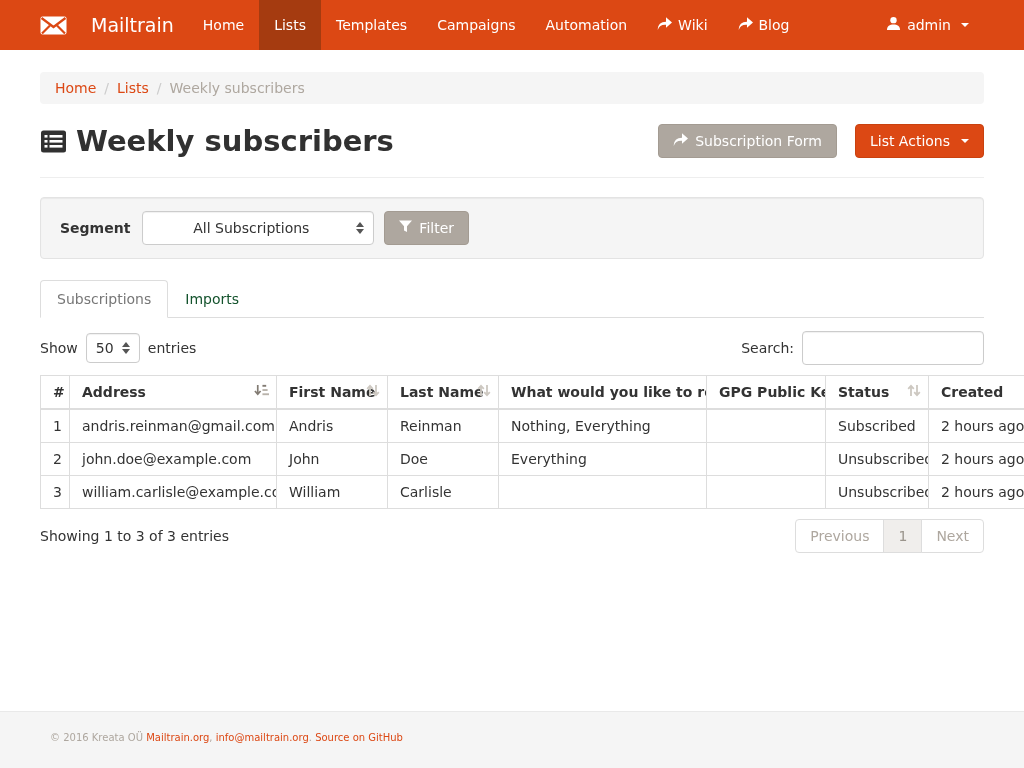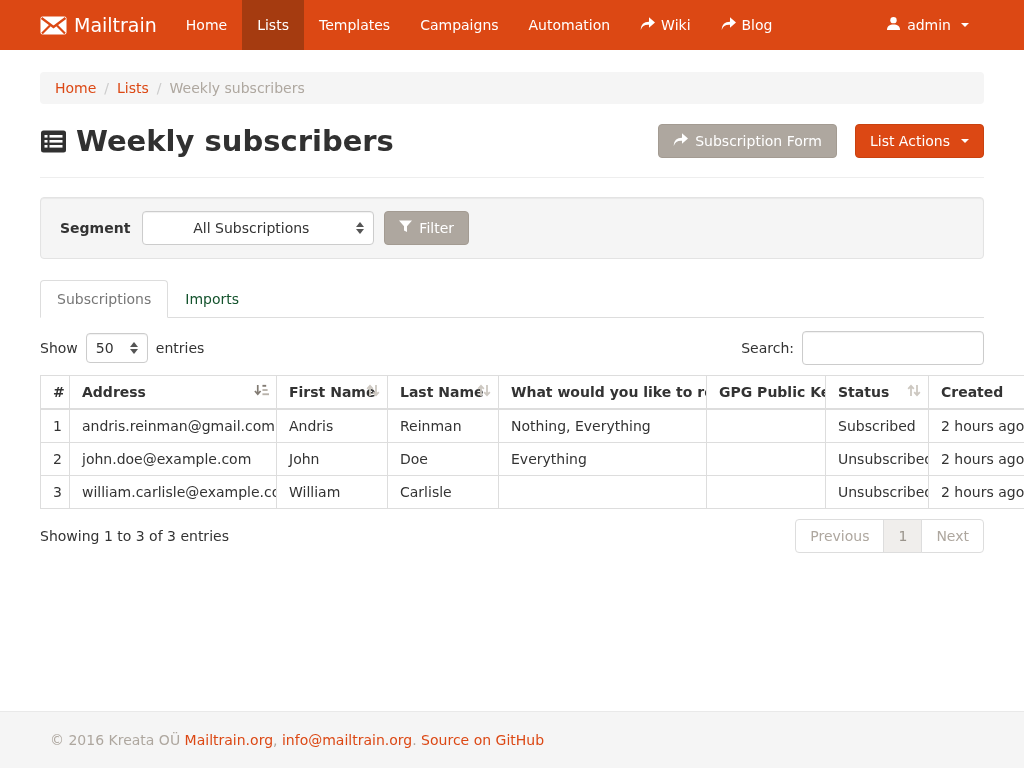--- a/index.html
+++ b/index.html
@@ -8,21 +8,21 @@
     font-family:"DejaVu Sans","Liberation Sans",sans-serif;
     font-size:14px; color:#333; background:#fff; position:relative;
   }
   a { text-decoration:none; }
 
   
   .navbar {
     height:50px; background:#DC4814; display:flex; align-items:stretch;
     padding:0 40px; color:#fff;
   }
-  .brand { display:flex; align-items:center; gap:7px; font-size:19px; color:#fff; margin-right:14px; }
+  .brand { display:flex; align-items:center; gap:24px; font-size:19px; color:#fff; margin-right:14px; }
   .brand svg { display:block; }
   .nav { display:flex; align-items:stretch; list-style:none; }
   .nav-item {
     display:flex; align-items:center; gap:6px; padding:0 15px;
     color:#fff; font-size:14px; cursor:pointer;
   }
   .nav-item.active { background:#A53B10; }
   .nav-right { margin-left:auto; display:flex; align-items:stretch; }
   .caret {
     display:inline-block; width:0; height:0; margin-left:4px; vertical-align:middle;
@@ -80,21 +80,21 @@
   }
   .tab.active {
     background:#fff; border:1px solid #ddd; border-bottom:1px solid #fff;
     border-radius:4px 4px 0 0; color:#777;
   }
   .tab.link { color:#14532d; border:1px solid transparent; }
 
   
   .table-controls { margin-top:13px; display:flex; justify-content:space-between; align-items:center; }
   .show-wrap { display:flex; align-items:center; gap:8px; }
-  .length-select { width:62px; height:30px; padding:0 20px 0 9px; }
+  .length-select { width:54px; height:30px; padding:0 20px 0 9px; }
   .search-wrap { display:flex; align-items:center; gap:8px; }
   .search-input {
     width:182px; height:34px; border:1px solid #ccc; border-radius:4px; padding:6px 10px;
     font-family:inherit; font-size:14px; box-shadow:inset 0 1px 1px rgba(0,0,0,.06);
   }
 
   
   .table-zone { margin-top:10px; }
   table.data {
     width:1100px; table-layout:fixed; border-collapse:collapse; font-size:14px;
@@ -114,21 +114,21 @@
     border:1px solid #ddd; background:#fff; color:#AEA79F; padding:8px 14px; margin-left:-1px; cursor:default;
   }
   .pagination li:first-child { border-radius:4px 0 0 4px; margin-left:0; }
   .pagination li:last-child { border-radius:0 4px 4px 0; }
   .pagination li.current { background:#f0eeec; color:#9a948c; }
 
   
   .footer {
     position:absolute; left:0; right:0; bottom:0; height:57px;
     background:#f5f5f5; border-top:1px solid #e9e9e9; color:#AEA79F;
-    padding:20px 0 0 50px; font-size:14px;
+    padding:20px 0 0 50px; font-size:10px;
   }
   .footer a { color:#DC4814; }
 </style>
 </head>
 <body>
 
 <nav class="navbar">
   <a class="brand">
     <span>
       <svg width="27" height="19" viewBox="0 0 27 19">

